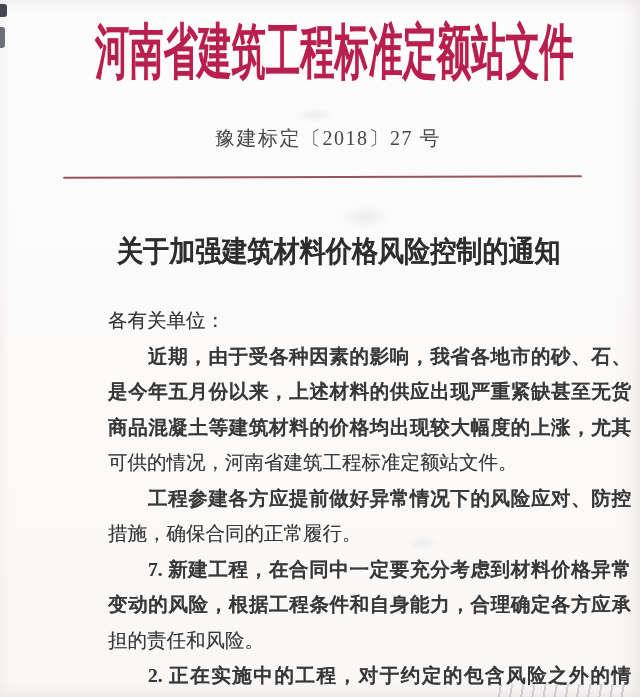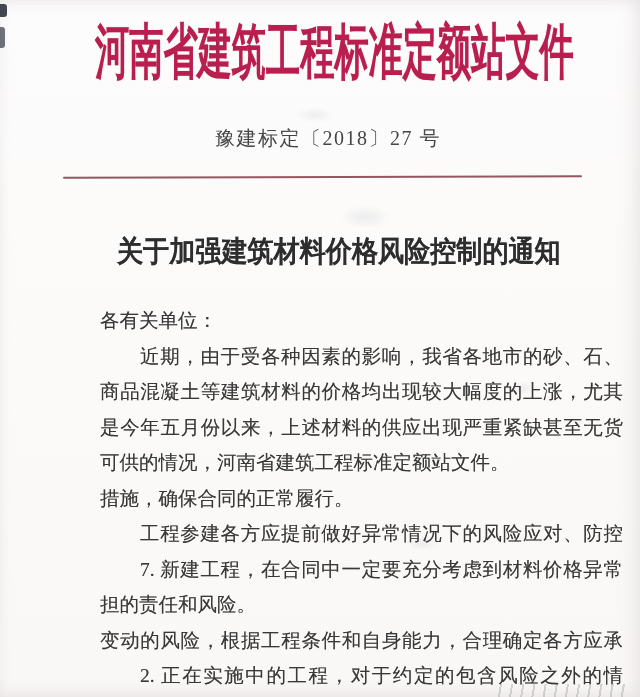--- a/index.html
+++ b/index.html
@@ -62,36 +62,37 @@
     line-height: 42px;
     font-weight: bold;
     color: var(--title-text, #2d2d2d);
     white-space: nowrap;
     transform: scaleX(0.9);
     transform-origin: left top;
     text-shadow: 0 0 0.5px rgba(40,40,40,0.6);
   }
   .body-block {
     position: absolute;
-    left: 100px;
+    left: 108px;
     top: 303px;
     width: 523px;
     font-size: 19.5px;
     line-height: 35.5px;
     color: var(--body-text, #383838);
     text-shadow: 0 0 0.4px rgba(50,50,50,0.45);
   }
   .line {
     height: 35.5px;
     overflow: hidden;
   }
   .line.fill {
     text-align: justify;
     text-align-last: justify;
     text-justify: inter-character;
+    font-weight: bold;
   }
   .line.indent { padding-left: 40px; }
   
   .edge-mark {
     position: absolute;
     left: 0;
     background: #232834;
     border-radius: 0 3px 3px 0;
   }
   .edge-mark.m1 { top: 4px;  width: 7px; height: 13px; opacity: 0.85; }
@@ -139,26 +140,26 @@
 
   <div class="doc-number">豫建标定〔2018〕27 号</div>
 
   <div class="red-rule"></div>
 
   <div class="doc-title">关于加强建筑材料价格风险控制的通知</div>
 
   <div class="body-block">
     <div class="line">各有关单位：</div>
     <div class="line indent fill">近期，由于受各种因素的影响，我省各地市的砂、石、</div>
+    <div class="line fill">是今年五月份以来，上述材料的供应出现严重紧缺甚至无货</div>
     <div class="line fill">商品混凝土等建筑材料的价格均出现较大幅度的上涨，尤其</div>
-    <div class="line fill">是今年五月份以来，上述材料的供应出现严重紧缺甚至无货</div>
     <div class="line">可供的情况，河南省建筑工程标准定额站文件。</div>
+    <div class="line indent fill">工程参建各方应提前做好异常情况下的风险应对、防控</div>
     <div class="line">措施，确保合同的正常履行。</div>
-    <div class="line indent fill">工程参建各方应提前做好异常情况下的风险应对、防控</div>
     <div class="line indent fill">7. 新建工程，在合同中一定要充分考虑到材料价格异常</div>
+    <div class="line fill">变动的风险，根据工程条件和自身能力，合理确定各方应承</div>
     <div class="line">担的责任和风险。</div>
-    <div class="line fill">变动的风险，根据工程条件和自身能力，合理确定各方应承</div>
     <div class="line indent fill">2. 正在实施中的工程，对于约定的包含风险之外的情况，</div>
   </div>
 
   <div class="watermark-smudge"></div>
 
 </div>
 
 </body></html>

